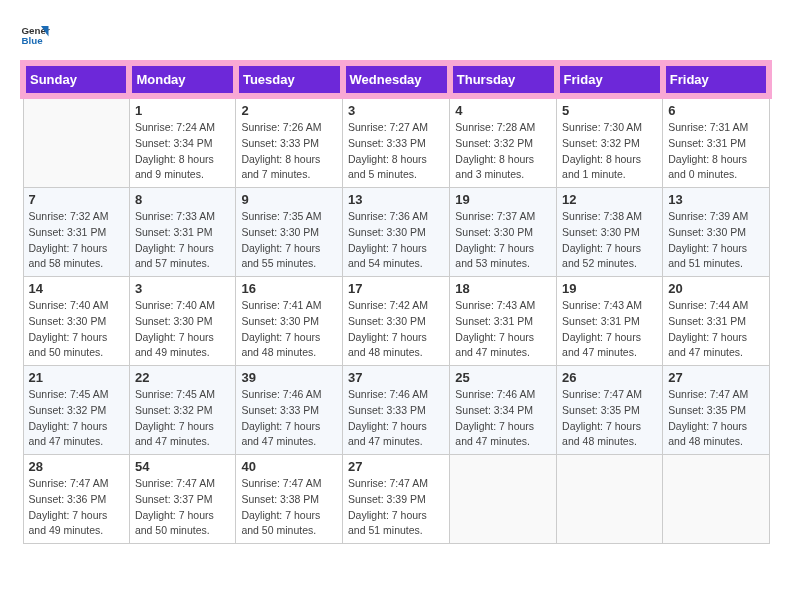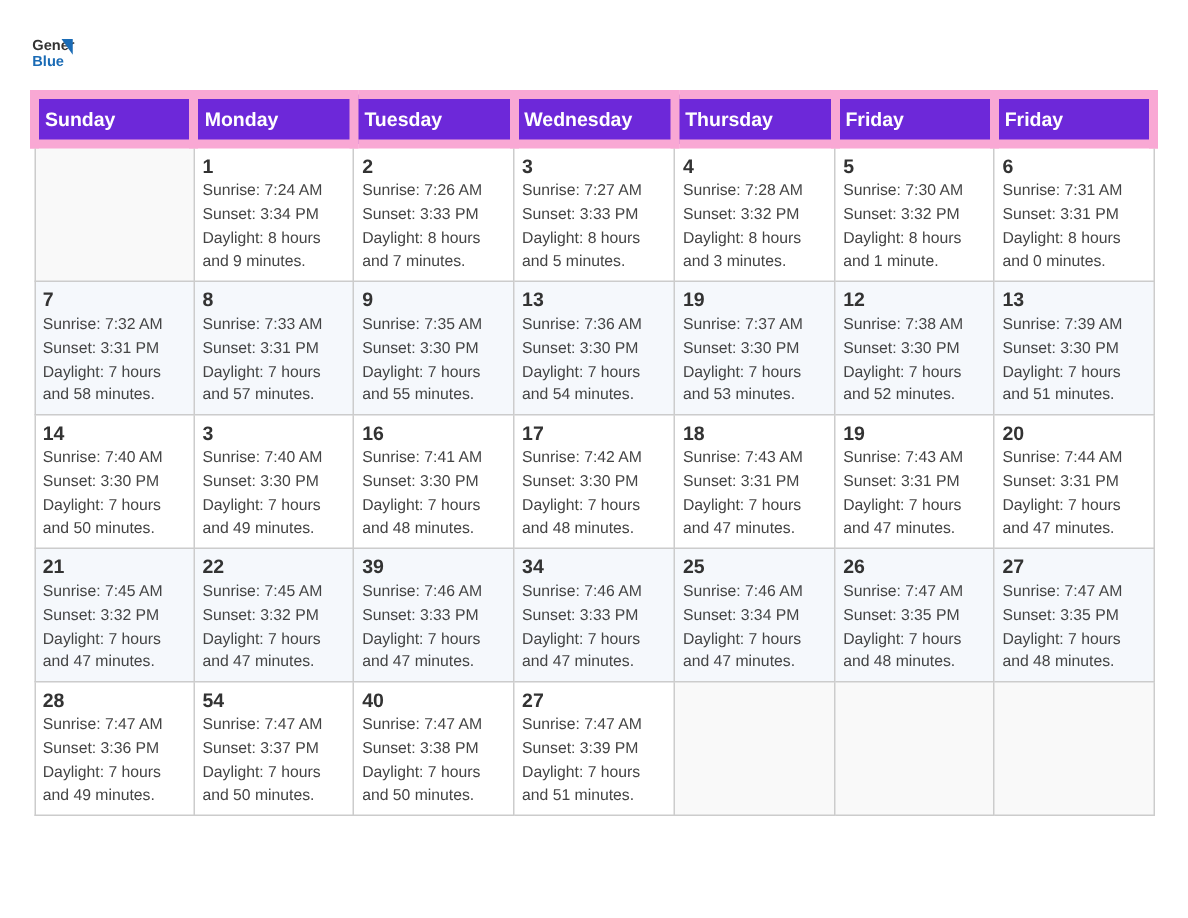--- a/index.html
+++ b/index.html
@@ -204,21 +204,21 @@
         </td>
         <td>
           <span class="day-number">22</span>
           <div class="day-info">Sunrise: 7:45 AM<br>Sunset: 3:32 PM<br>Daylight: 7 hours<br>and 47 minutes.</div>
         </td>
         <td>
           <span class="day-number">39</span>
           <div class="day-info">Sunrise: 7:46 AM<br>Sunset: 3:33 PM<br>Daylight: 7 hours<br>and 47 minutes.</div>
         </td>
         <td>
-          <span class="day-number">34</span>
+          <span class="day-number">37</span>
           <div class="day-info">Sunrise: 7:46 AM<br>Sunset: 3:33 PM<br>Daylight: 7 hours<br>and 47 minutes.</div>
         </td>
         <td>
           <span class="day-number">25</span>
           <div class="day-info">Sunrise: 7:46 AM<br>Sunset: 3:34 PM<br>Daylight: 7 hours<br>and 47 minutes.</div>
         </td>
         <td>
           <span class="day-number">26</span>
           <div class="day-info">Sunrise: 7:47 AM<br>Sunset: 3:35 PM<br>Daylight: 7 hours<br>and 48 minutes.</div>
         </td>

